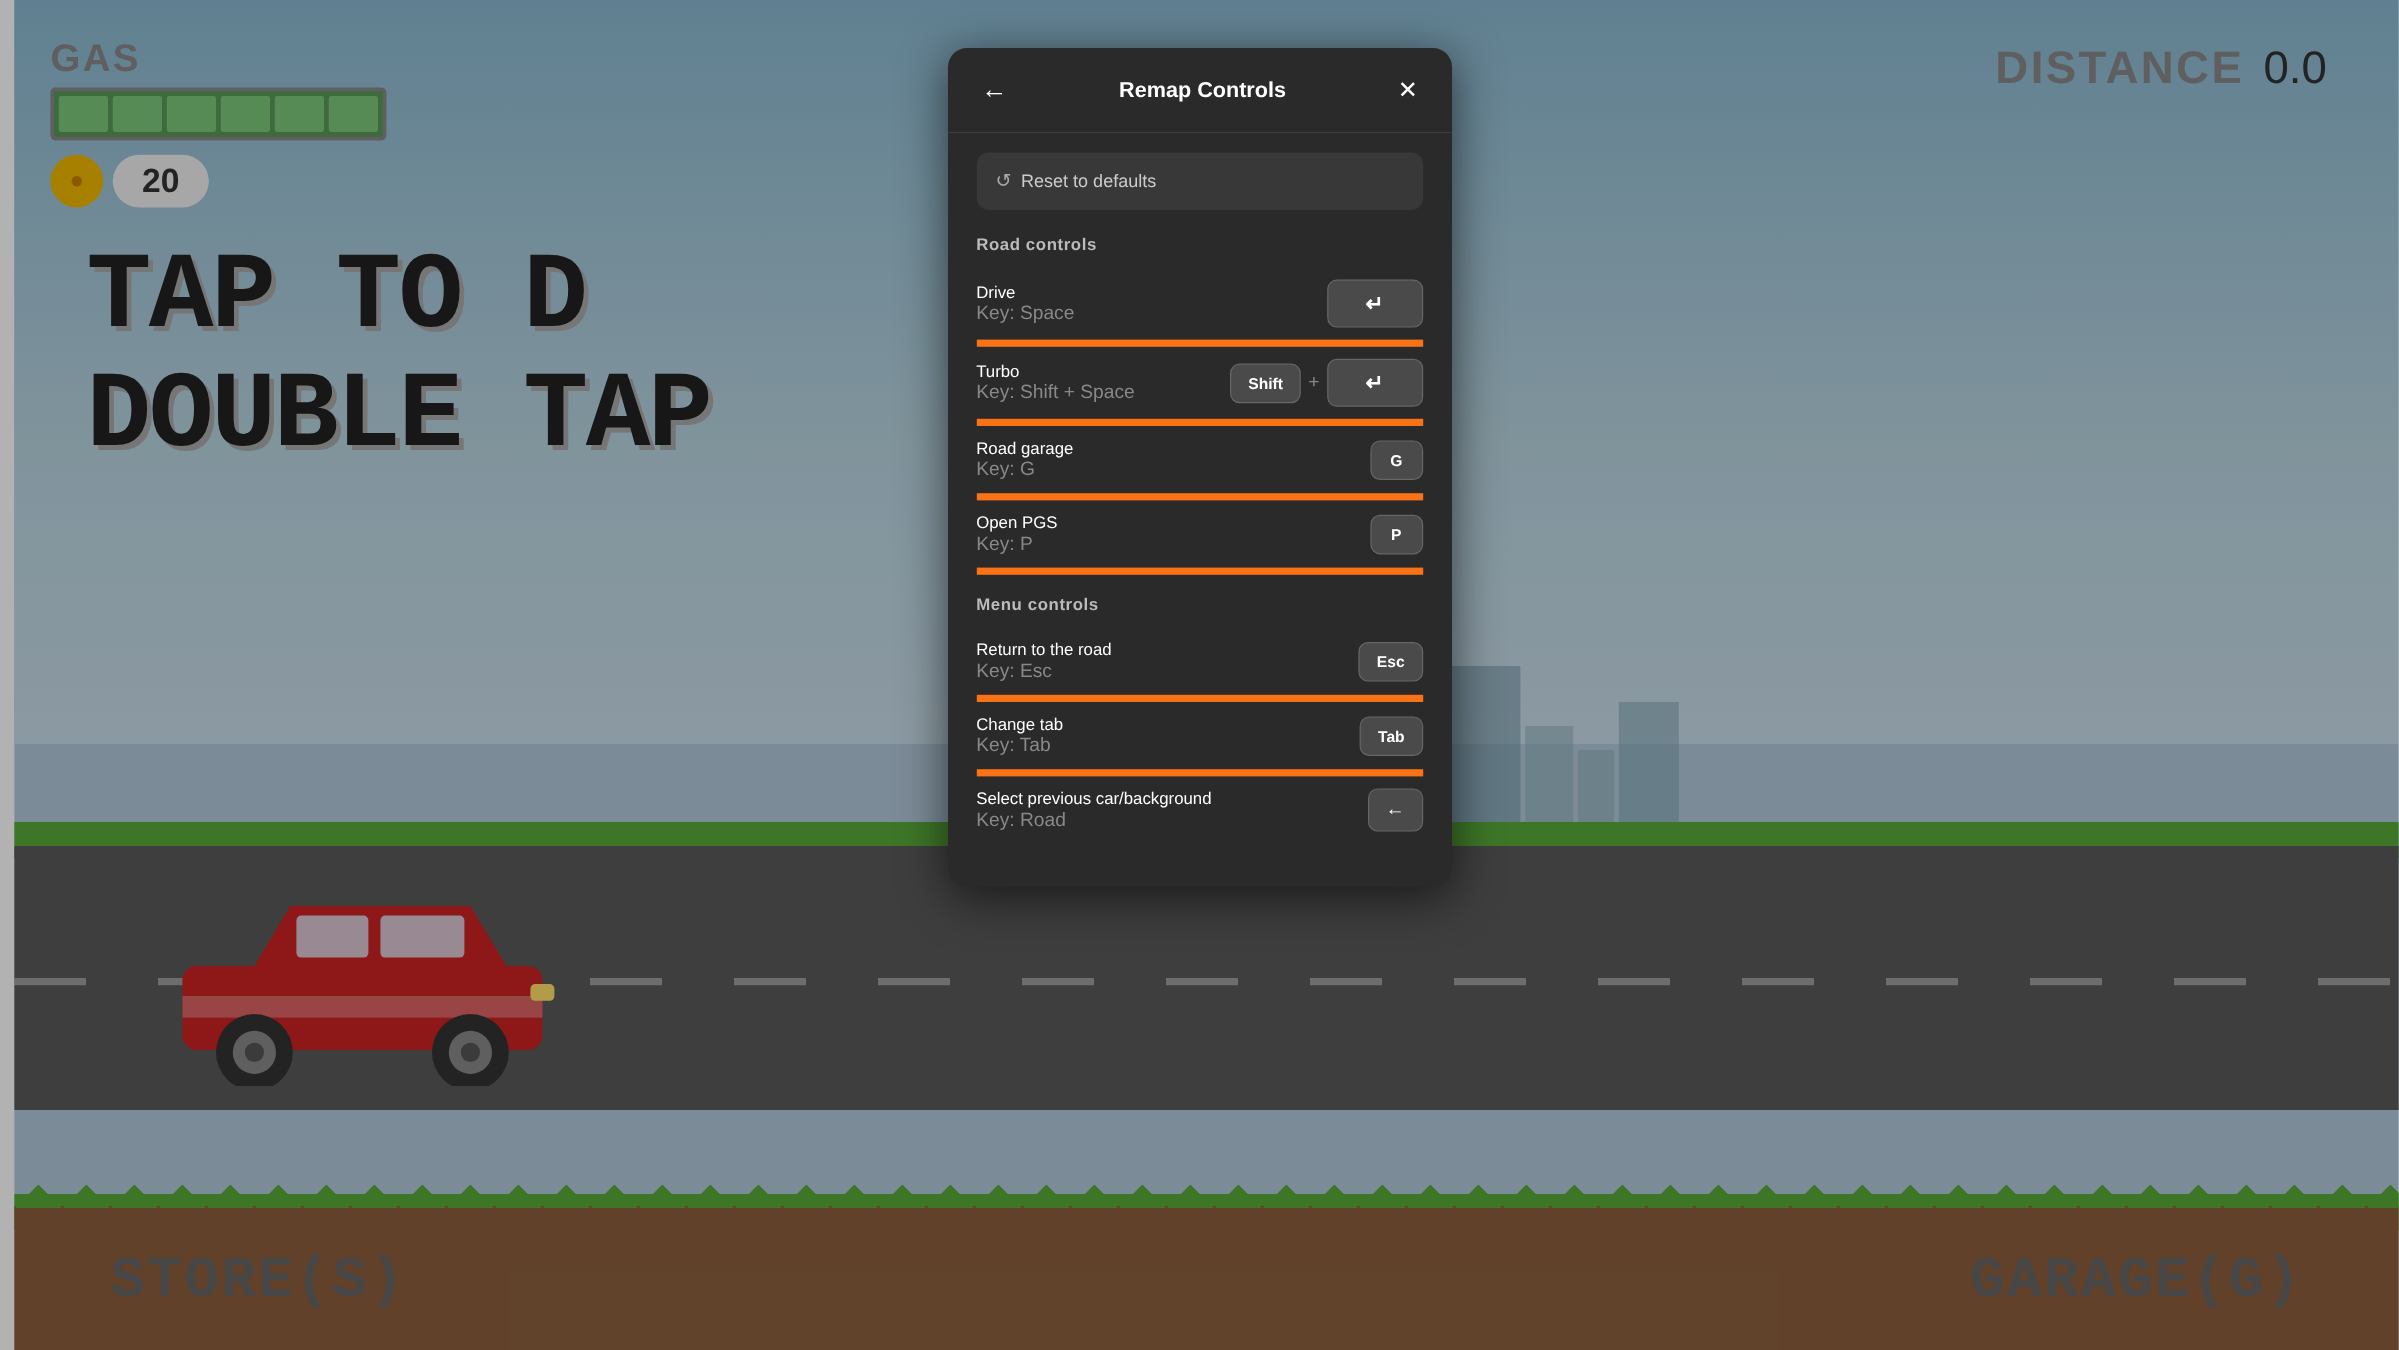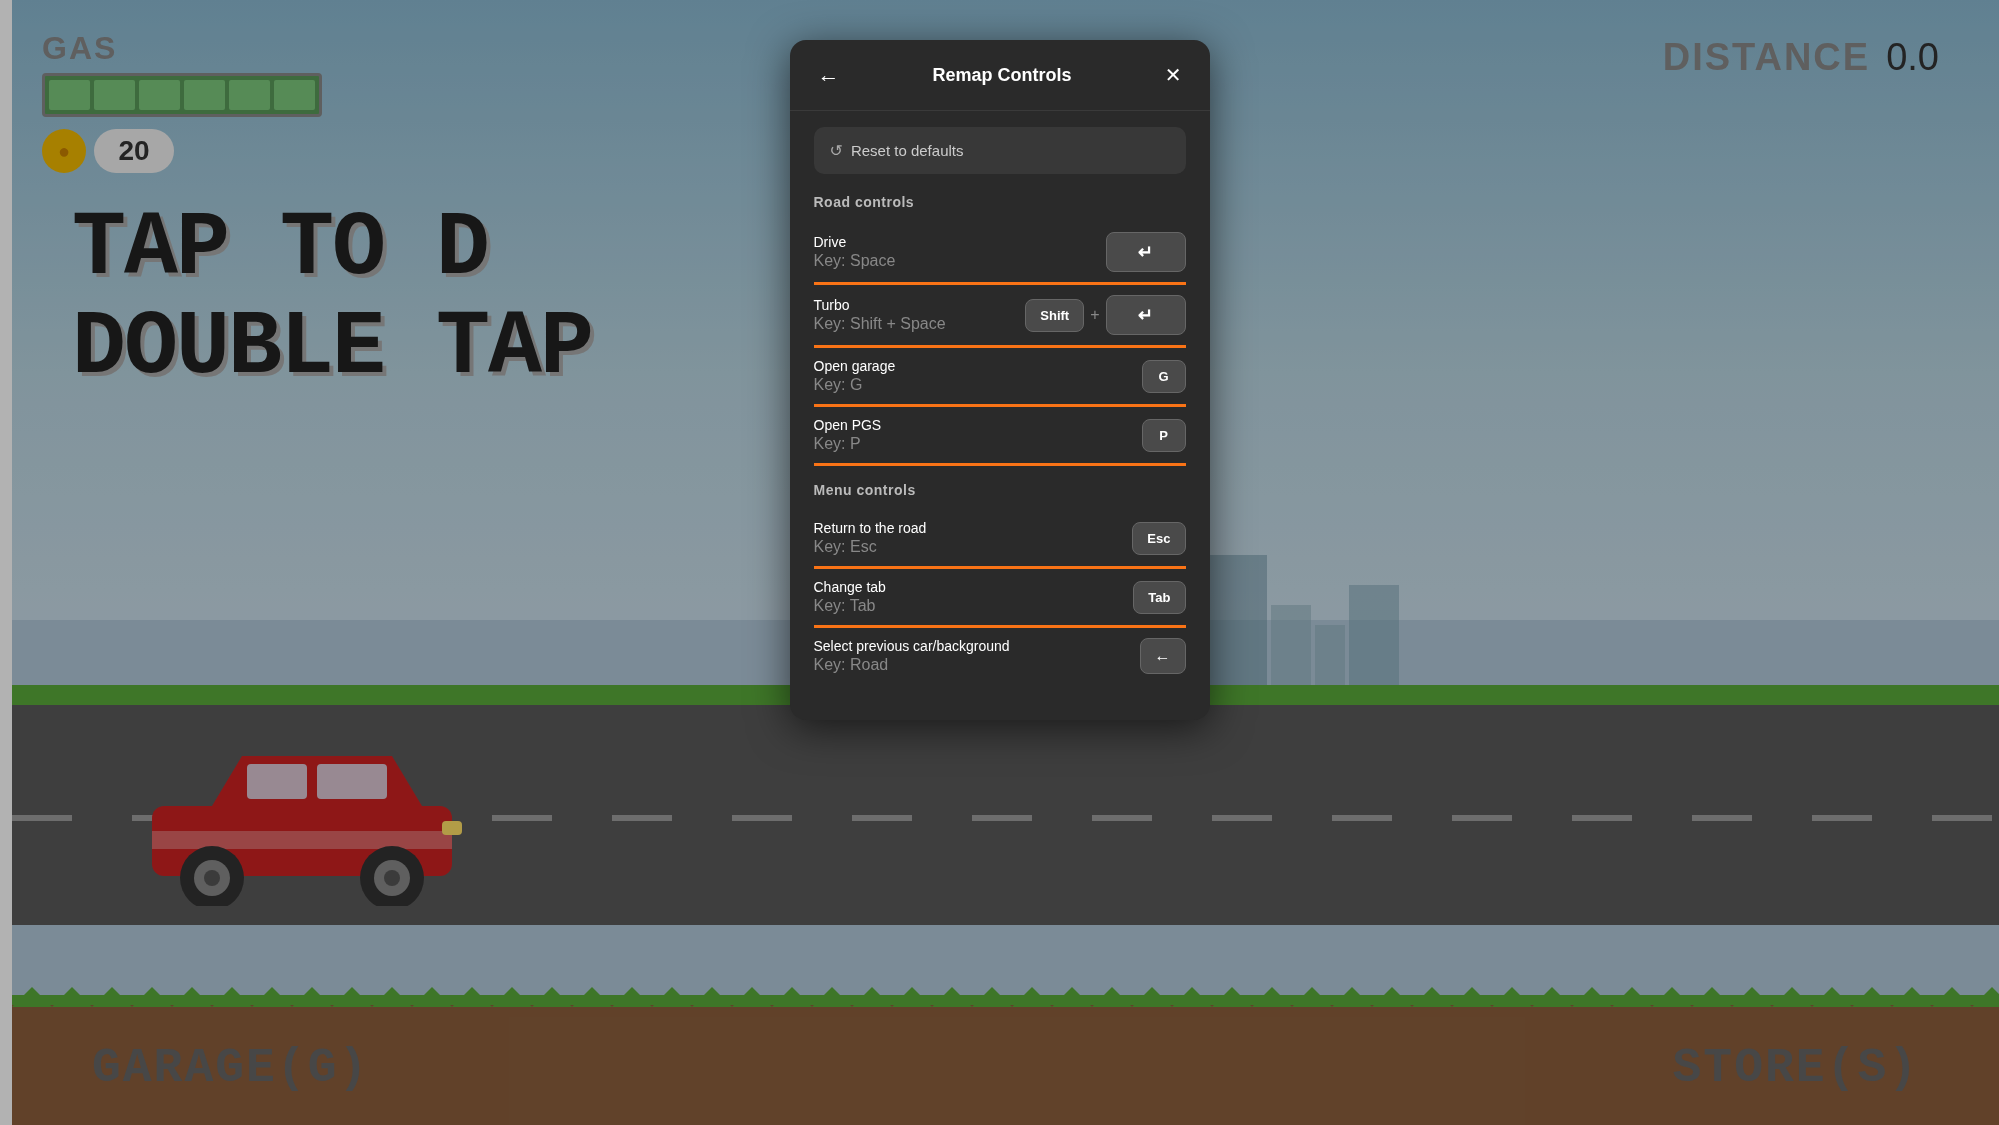--- a/index.html
+++ b/index.html
@@ -313,21 +313,21 @@
       font-weight: 600;
       margin-bottom: 12px;
       letter-spacing: 0.5px;
     }
 
     .control-row {
       display: flex;
       align-items: center;
       justify-content: space-between;
       padding: 10px 0;
-      border-bottom: 3px solid #f97316;
+      border-bottom: 6px solid #f97316;
     }
 
     .control-row:last-child {
       border-bottom: none;
     }
 
     .control-info {
       display: flex;
       flex-direction: column;
       gap: 2px;
@@ -459,22 +459,22 @@
     <span class="distance-label">DISTANCE</span>
     <span class="distance-value">0.0</span>
   </div>
 
   <div class="game-text">
     <div class="tap-to-drive">TAP TO D</div>
     <div class="tap-to-drive">DOUBLE TAP</div>
   </div>
 
   <div class="bottom-labels">
+    <span class="bottom-label">STORE(S)</span>
     <span class="bottom-label">GARAGE(G)</span>
-    <span class="bottom-label">STORE(S)</span>
   </div>
 </div>
 
 <div class="modal-overlay"></div>
 
 <div class="modal">
   <div class="modal-header">
     <button class="modal-back-btn">←</button>
     <span class="modal-title">Remap Controls</span>
     <button class="modal-close-btn">✕</button>
@@ -506,21 +506,21 @@
       </div>
       <div class="key-display">
         <button class="key-btn">Shift</button>
         <span class="key-plus">+</span>
         <button class="key-btn enter-key wide">↵</button>
       </div>
     </div>
 
     <div class="control-row">
       <div class="control-info">
-        <span class="control-name">Open garage</span>
+        <span class="control-name">Road garage</span>
         <span class="control-key">Key: G</span>
       </div>
       <div class="key-display">
         <button class="key-btn">G</button>
       </div>
     </div>
 
     <div class="control-row">
       <div class="control-info">
         <span class="control-name">Open PGS</span>

